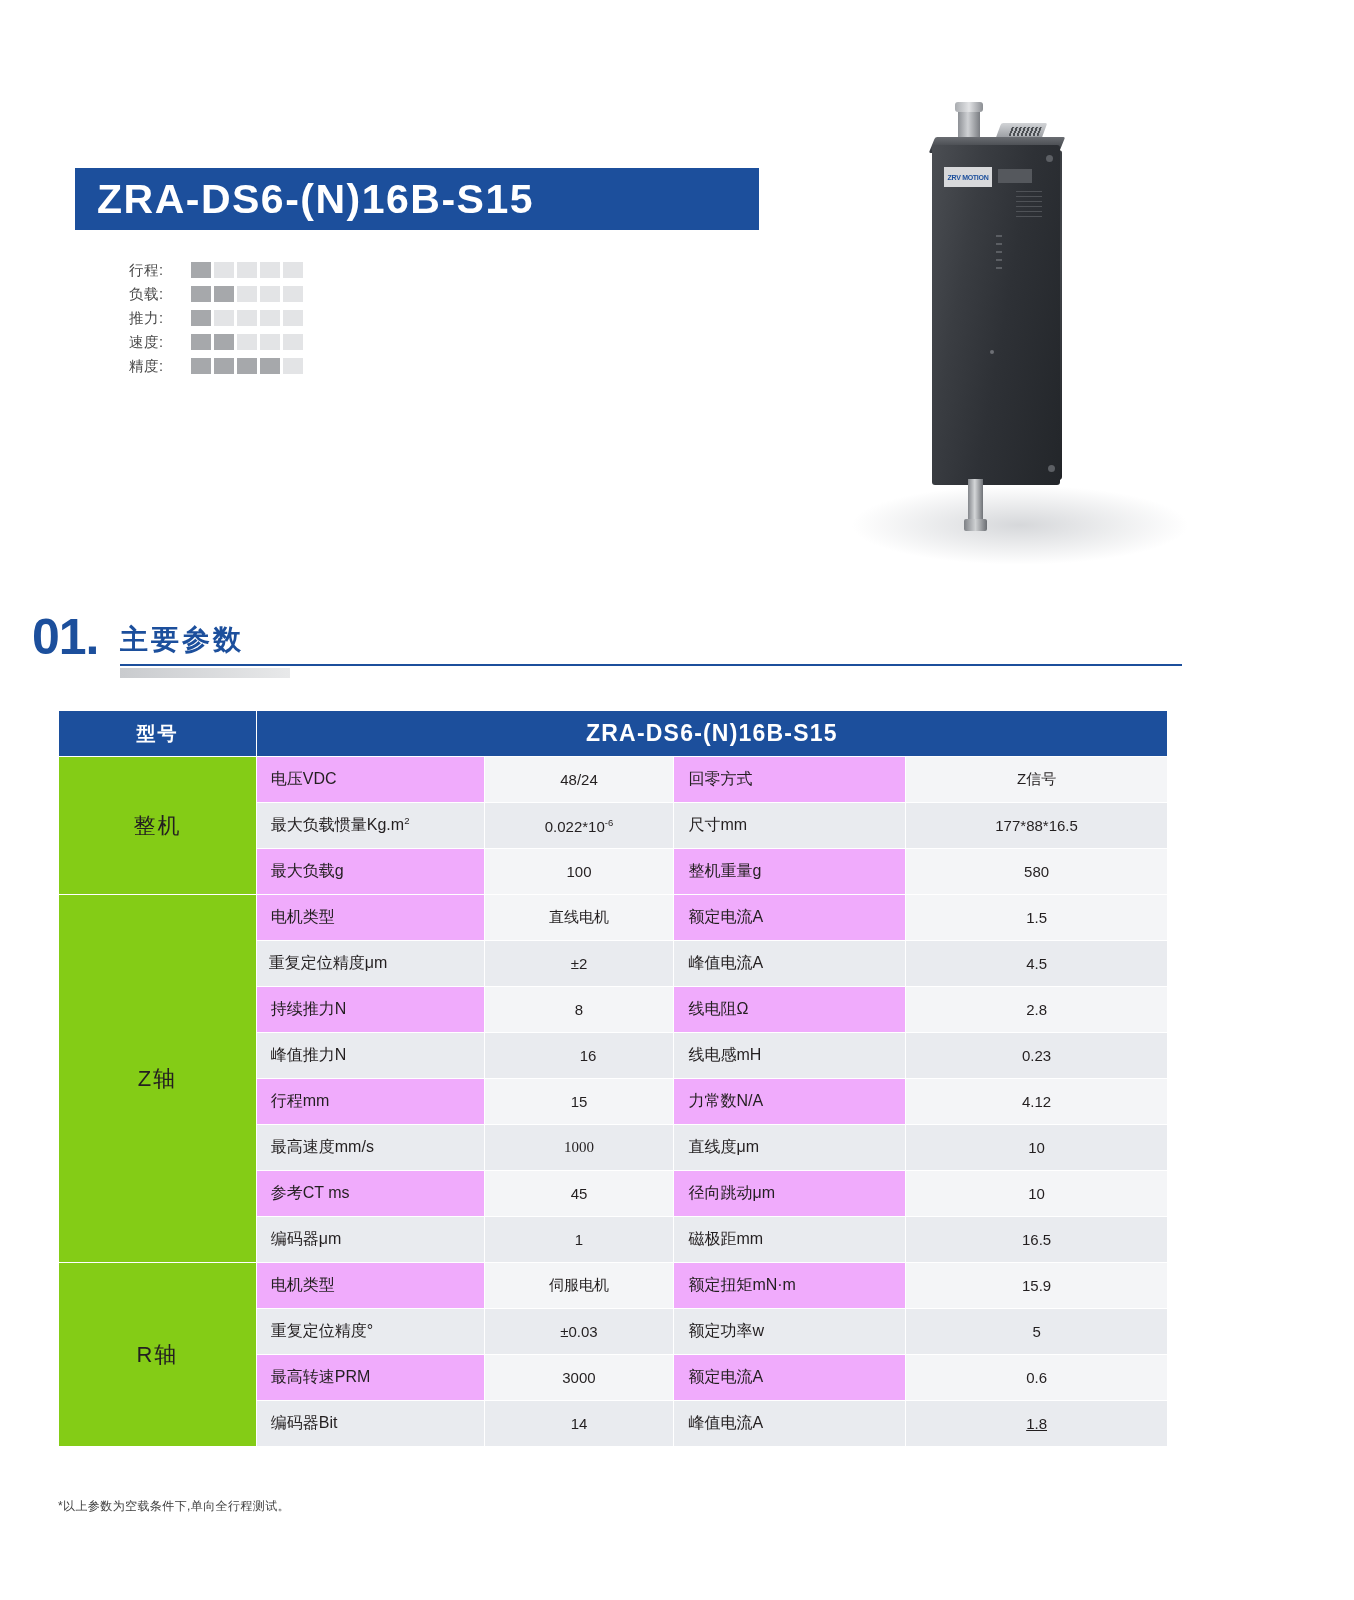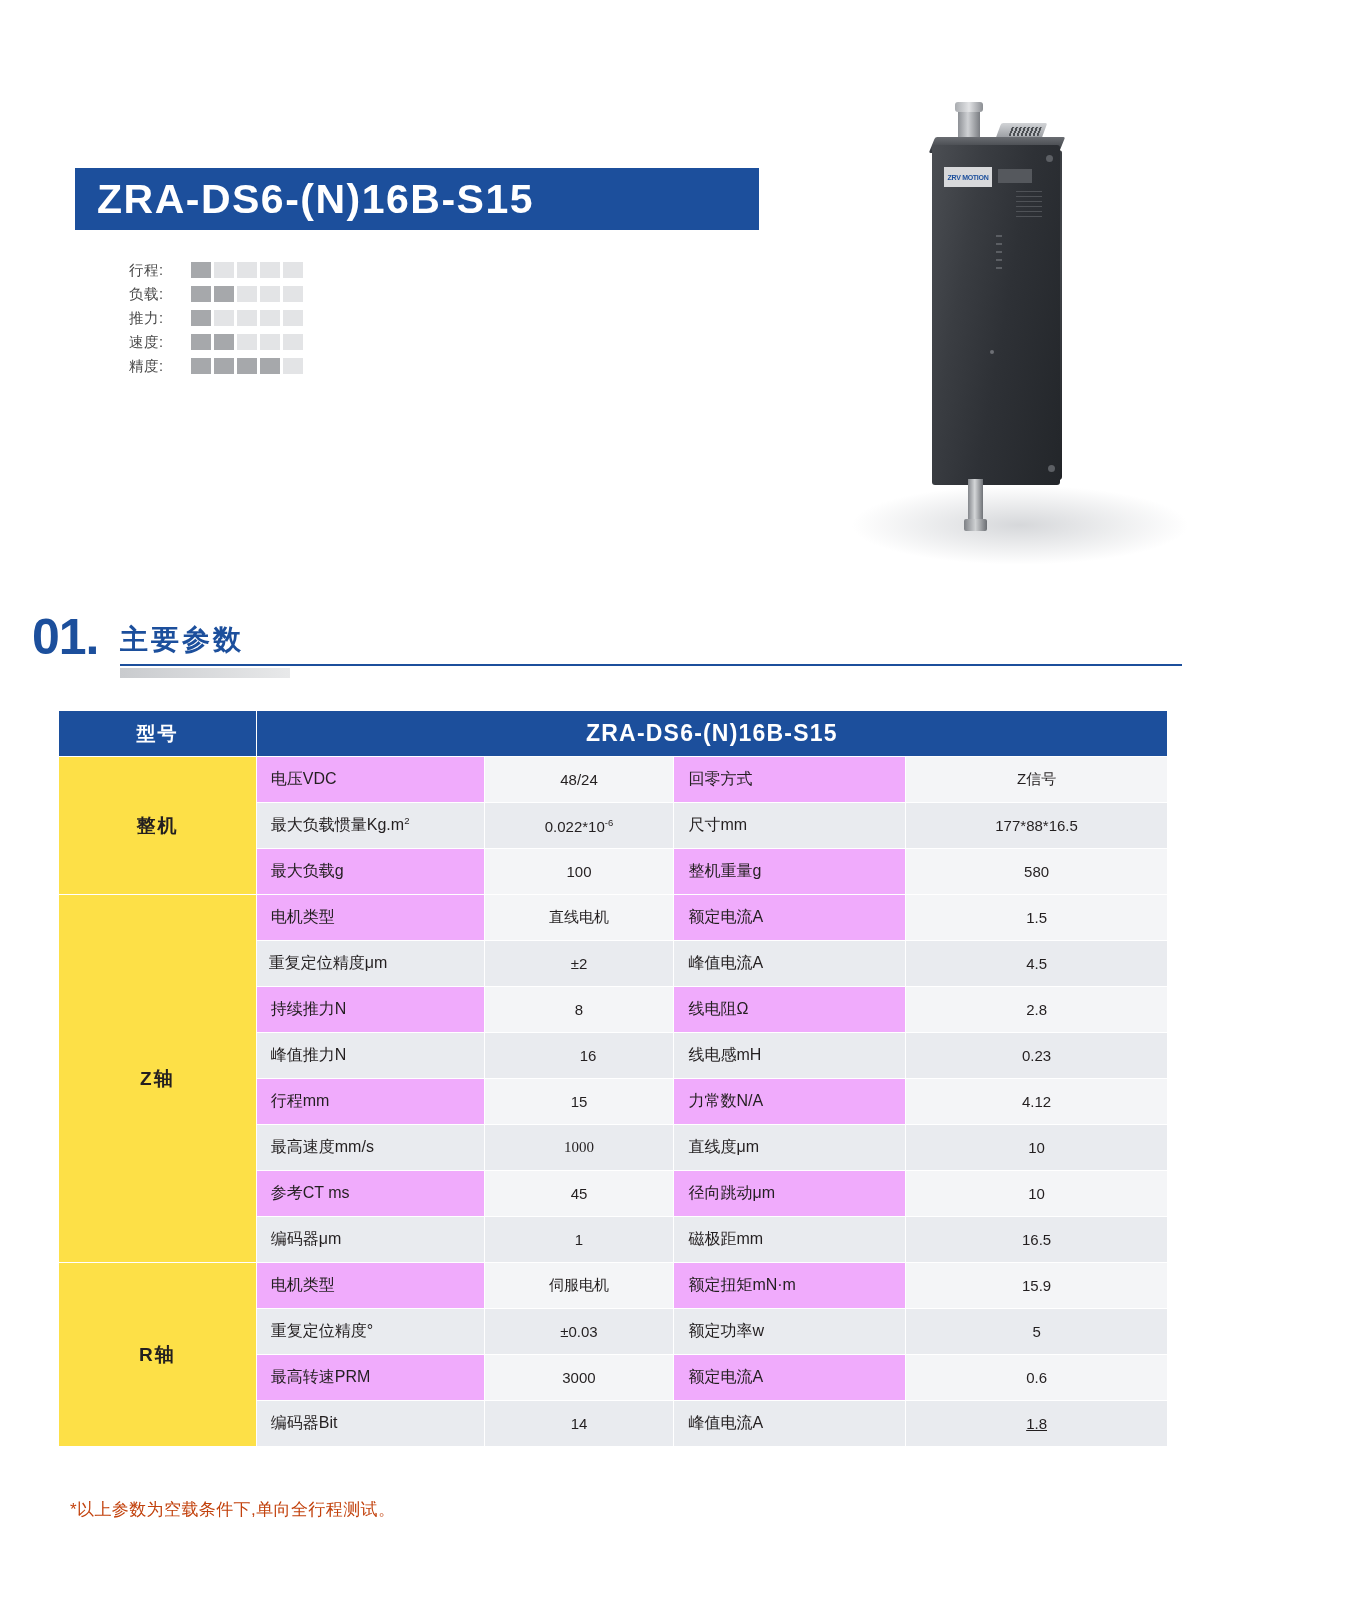--- a/index.html
+++ b/index.html
@@ -295,40 +295,39 @@
   }
   .hdr-model-val {
     background: #1c4f9c;
     color: #ffffff;
     font-weight: bold;
     font-size: 23px;
     text-align: center;
     letter-spacing: 1.2px;
   }
   .grp {
-    background: #fde047;
-    font-weight: bold;
-    font-size: 19px;
+    background: #84cc16;
+    font-weight: normal;
+    font-size: 22px;
     text-align: center;
     letter-spacing: 2px;
     color: #231f20;
   }
   .k { background: #f0abfc; text-align: left; font-size: 16px; }
   .v { background: #f4f5f7; text-align: center; font-size: 15px; }
   .row-alt .k, .row-alt .v { background: #e9ebef; }
   sup { font-size: 9.5px; }
 
   .footnote {
     position: absolute;
     left: 58px;
     top: 1498px;
-    font-size: 17px;
-    color: #c2410c;
+    font-size: 12px;
+    color: #404040;
     letter-spacing: 0.4px;
-    margin-left: 12px;
   }
 </style>
 </head>
 <body>
 
 <div class="header-area">
 
   <div class="title-banner">
     <span class="title-text">ZRA-DS6-(N)16B-S15</span>
   </div>

